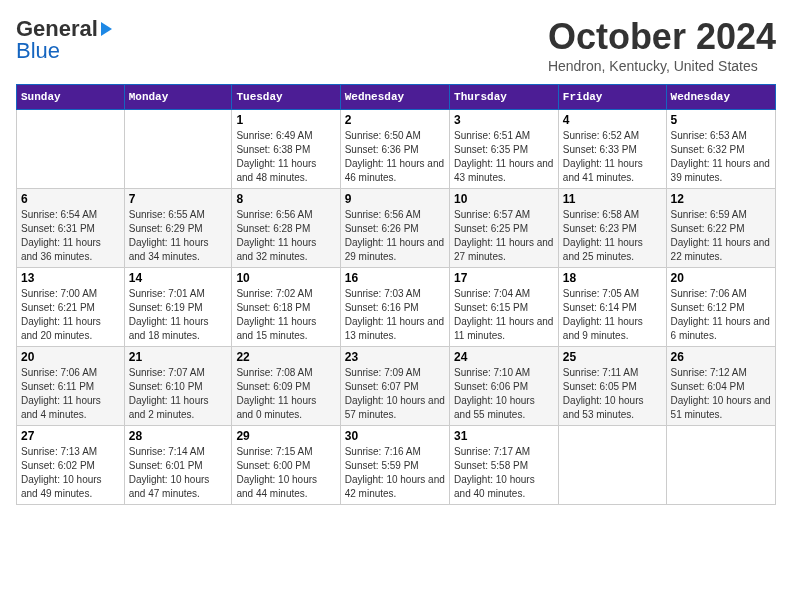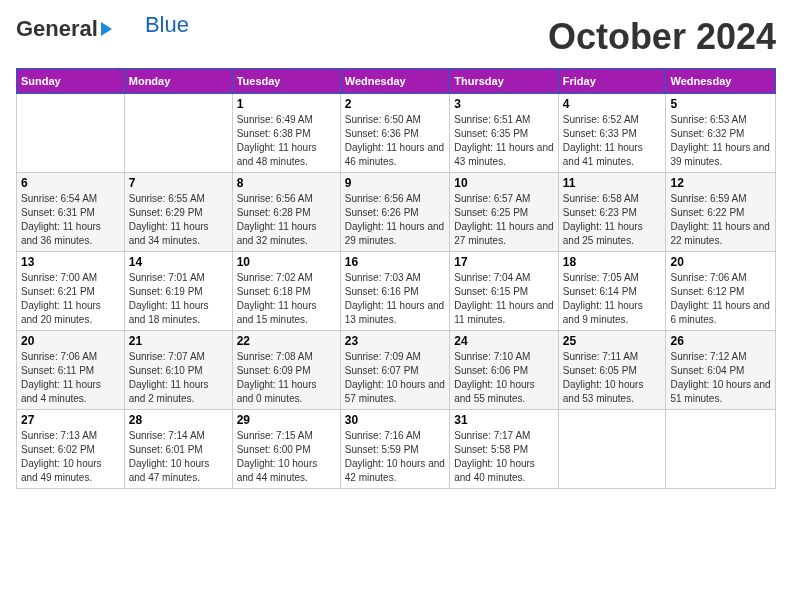--- a/index.html
+++ b/index.html
@@ -11,44 +11,44 @@
       padding: 16px;
     }
     .header {
       display: flex;
       justify-content: space-between;
       align-items: flex-start;
       margin-bottom: 10px;
     }
     .logo {
       display: flex;
-      flex-direction: row;
+      flex-direction: column;
       align-items: flex-start;
-      gap: 33px;
     }
     .title-block {
       text-align: left;
     }
     .month-title {
       font-size: 36px;
       font-weight: bold;
       color: #333;
     }
     .location {
       font-size: 14px;
       color: #555;
     }
     table {
       width: 100%;
       border-collapse: collapse;
       font-size: 11px;
     }
     thead tr {
-      background: #a21caf;
+      background: #4c1d95;
       color: #fff;
+      font-family: Liberation Mono, monospace;
     }
     thead th {
       padding: 6px 4px;
       text-align: left;
       font-weight: bold;
       border: 1px solid #1565C0;
     }
     tbody td {
       border: 1px solid #ccc;
       vertical-align: top;
@@ -81,20 +81,21 @@
 <div class="header">
   <div class="logo">
     <div style="display:flex; align-items:center;">
       <span style="font-size:22px; font-weight:bold; color:#333;">General</span>
       <span style="display:inline-block; width:0; height:0; border-top:7px solid transparent; border-bottom:7px solid transparent; border-left:11px solid #1E88E5; margin-left:3px; margin-right:0;"></span>
     </div>
     <span style="font-size:22px; font-weight:normal; color:#1565C0; margin-top:-4px;">Blue</span>
   </div>
   <div class="title-block">
     <div class="month-title">October 2024</div>
+    <div class="location">Hendron, Kentucky, United States</div>
   </div>
 </div>
 
 <table>
   <thead>
     <tr>
     <th>Sunday</th>
         <th>Monday</th>
         <th>Tuesday</th>
         <th>Wednesday</th>

